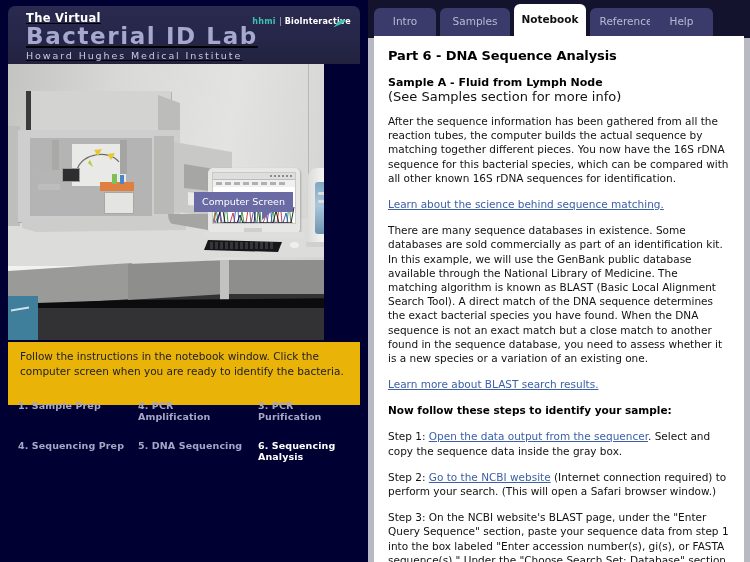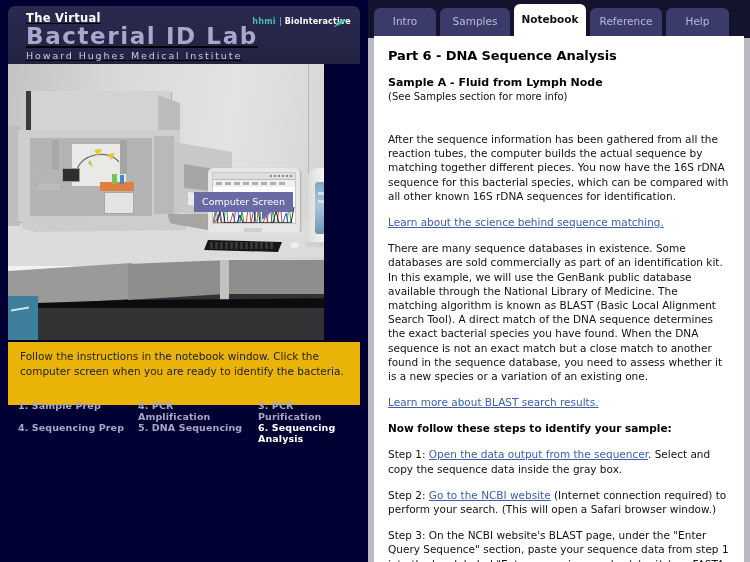--- a/index.html
+++ b/index.html
@@ -429,20 +429,21 @@
     line-height: 15px;
   }
 
   
   .steps {
     position: absolute;
     left: 8px; top: 400px;
     width: 352px;
     display: grid;
     grid-template-columns: 120px 120px 112px;
+    row-gap: 18px;
   }
   .step {
     color: #a6a6c6;
     font-size: 9.5px;
     font-weight: bold;
     letter-spacing: 0.1px;
     padding-left: 10px;
   }
   .step.active {
     color: #ffffff;
@@ -502,23 +503,23 @@
     letter-spacing: -0.1px;
   }
   .h-sample {
     font-size: 11px;
     font-weight: bold;
     color: #000000;
     margin: 0;
     line-height: 15px;
   }
   .sub-note {
-    font-size: 10px;
+    font-size: 13px;
     color: #111111;
-    margin: 0 0 28px 0;
+    margin: 0 0 10px 0;
     line-height: 14px;
   }
   .para {
     font-size: 10.5px;
     color: #111111;
     line-height: 14.2px;
     margin: 0 0 12px 0;
   }
   .link {
     color: #3b5fa8;
@@ -645,21 +646,21 @@
     </div>
   </div>
 
   <div class="right-panel">
 
     <div class="tabstrip">
       <div class="tab" style="left:6px;   width:62px;">Intro</div>
       <div class="tab" style="left:72px;  width:70px;">Samples</div>
       <div class="tab active" style="left:146px; width:72px;">Notebook</div>
       <div class="tab" style="left:222px; width:72px;">Reference</div>
-      <div class="tab" style="left:298px; width:63px;">Help</div>
+      <div class="tab" style="left:282px; width:63px;">Help</div>
     </div>
 
     <div class="content-pane">
 
       <div class="h-part">Part 6 - DNA Sequence Analysis</div>
 
       <div class="h-sample">Sample A - Fluid from Lymph Node</div>
       <div class="sub-note">(See Samples section for more info)</div>
 
       <p class="para">After the sequence information has been gathered from all the reaction tubes, the computer builds the actual sequence by matching together different pieces. You now have the 16S rDNA sequence for this bacterial species, which can be compared with all other known 16S rDNA sequences for identification.</p>

